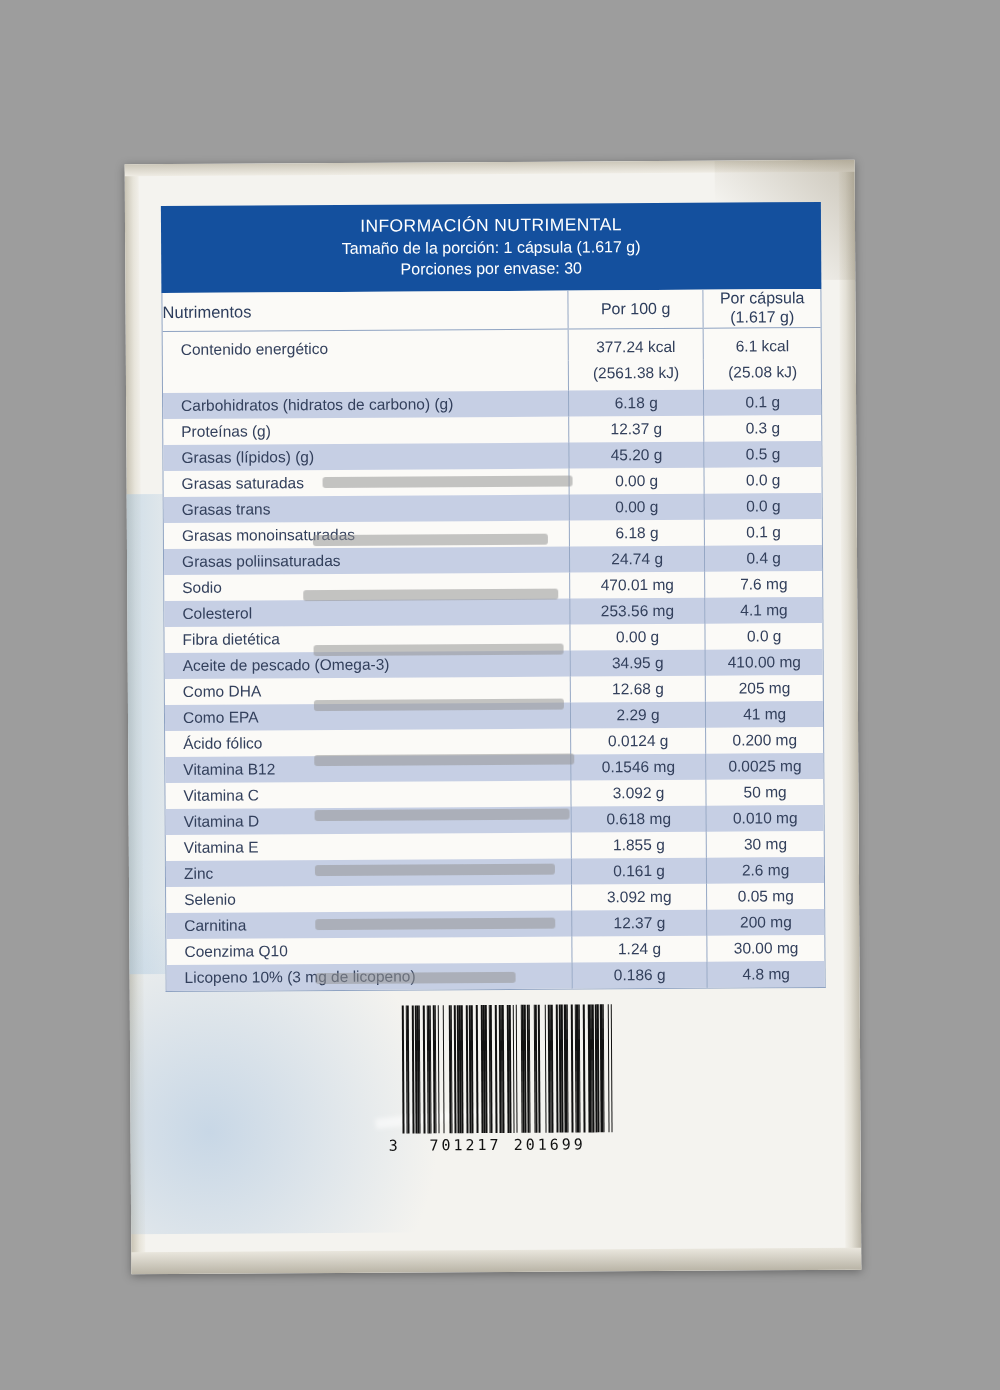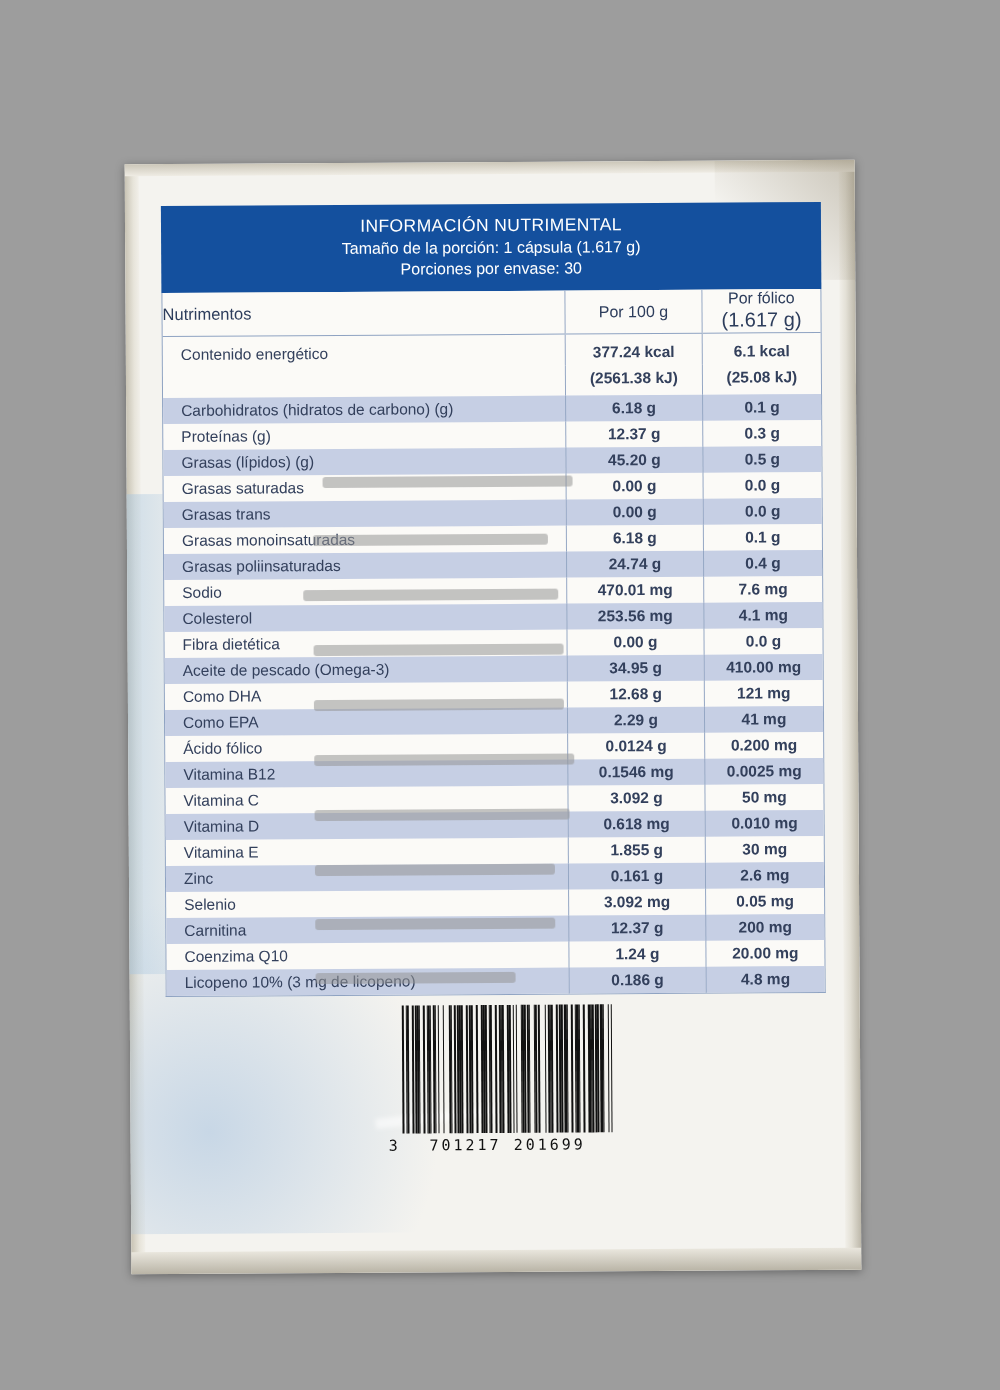--- a/index.html
+++ b/index.html
@@ -110,34 +110,33 @@
 
   thead th {
     font-weight: normal;
     font-size: 16px;
     color: #2d3d5c;
     padding: 8px 0 10px 0;
   }
   thead .h-nut { text-align: left; padding-left: 18px; font-size: 16.5px; }
   thead .h-100 { text-align: center; }
   thead .h-por { text-align: center; line-height: 1.18; }
-  thead .h-por .small { font-size: 20px; display: block; }
+  thead .h-por .small { font-size: 16px; display: block; }
 
   .thead-rule td { border-bottom: 1.5px solid #8fa3c2; height: 0; }
 
   tbody td.name {
     text-align: left;
     padding: 4px 6px 4px 18px;
     white-space: nowrap;
   }
   tbody td.v1, tbody td.v2 {
     text-align: center;
     padding: 4px 6px;
     white-space: nowrap;
-    font-weight: bold;
   }
   tbody tr.striped td { background: #c6cfe4; }
   tbody tr.energy td { padding-top: 9px; }
   tbody tr.energy2 td { padding-bottom: 8px; }
 
   .panel-border {
     border: 1.5px solid #8fa3c2;
     border-top: none;
   }
 
@@ -208,21 +207,21 @@
         <div class="nf-sub">Porciones por envase: 30</div>
       </div>
 
       <div class="nf-body panel-border">
         <table class="nf">
           <thead>
             <tr>
               <th class="h-nut">Nutrimentos</th>
               <th class="h-100 colrule-a">Por 100 g</th>
               <th class="h-por colrule-b">
-                <span>Por fólico</span>
+                <span>Por cápsula</span>
                 <span class="small">(1.617 g)</span>
               </th>
             </tr>
             <tr class="thead-rule">
               <td></td>
               <td></td>
               <td></td>
             </tr>
           </thead>
           <tbody id="nf-body-rows">
@@ -287,21 +286,21 @@
                 <td class="v2 colrule-b">0.0 g</td>
               </tr>
               <tr class="striped">
                 <td class="name">Aceite de pescado (Omega-3)</td>
                 <td class="v1 colrule-a">34.95 g</td>
                 <td class="v2 colrule-b">410.00 mg</td>
               </tr>
               <tr>
                 <td class="name">Como DHA</td>
                 <td class="v1 colrule-a">12.68 g</td>
-                <td class="v2 colrule-b">121 mg</td>
+                <td class="v2 colrule-b">205 mg</td>
               </tr>
               <tr class="striped">
                 <td class="name">Como EPA</td>
                 <td class="v1 colrule-a">2.29 g</td>
                 <td class="v2 colrule-b">41 mg</td>
               </tr>
               <tr>
                 <td class="name">Ácido fólico</td>
                 <td class="v1 colrule-a">0.0124 g</td>
                 <td class="v2 colrule-b">0.200 mg</td>
@@ -337,21 +336,21 @@
                 <td class="v2 colrule-b">0.05 mg</td>
               </tr>
               <tr class="striped">
                 <td class="name">Carnitina</td>
                 <td class="v1 colrule-a">12.37 g</td>
                 <td class="v2 colrule-b">200 mg</td>
               </tr>
               <tr>
                 <td class="name">Coenzima Q10</td>
                 <td class="v1 colrule-a">1.24 g</td>
-                <td class="v2 colrule-b">20.00 mg</td>
+                <td class="v2 colrule-b">30.00 mg</td>
               </tr>
               <tr class="striped">
                 <td class="name">Licopeno 10% (3 mg de licopeno)</td>
                 <td class="v1 colrule-a">0.186 g</td>
                 <td class="v2 colrule-b">4.8 mg</td>
               </tr>
             </tbody>
         </table>
       </div>
 

